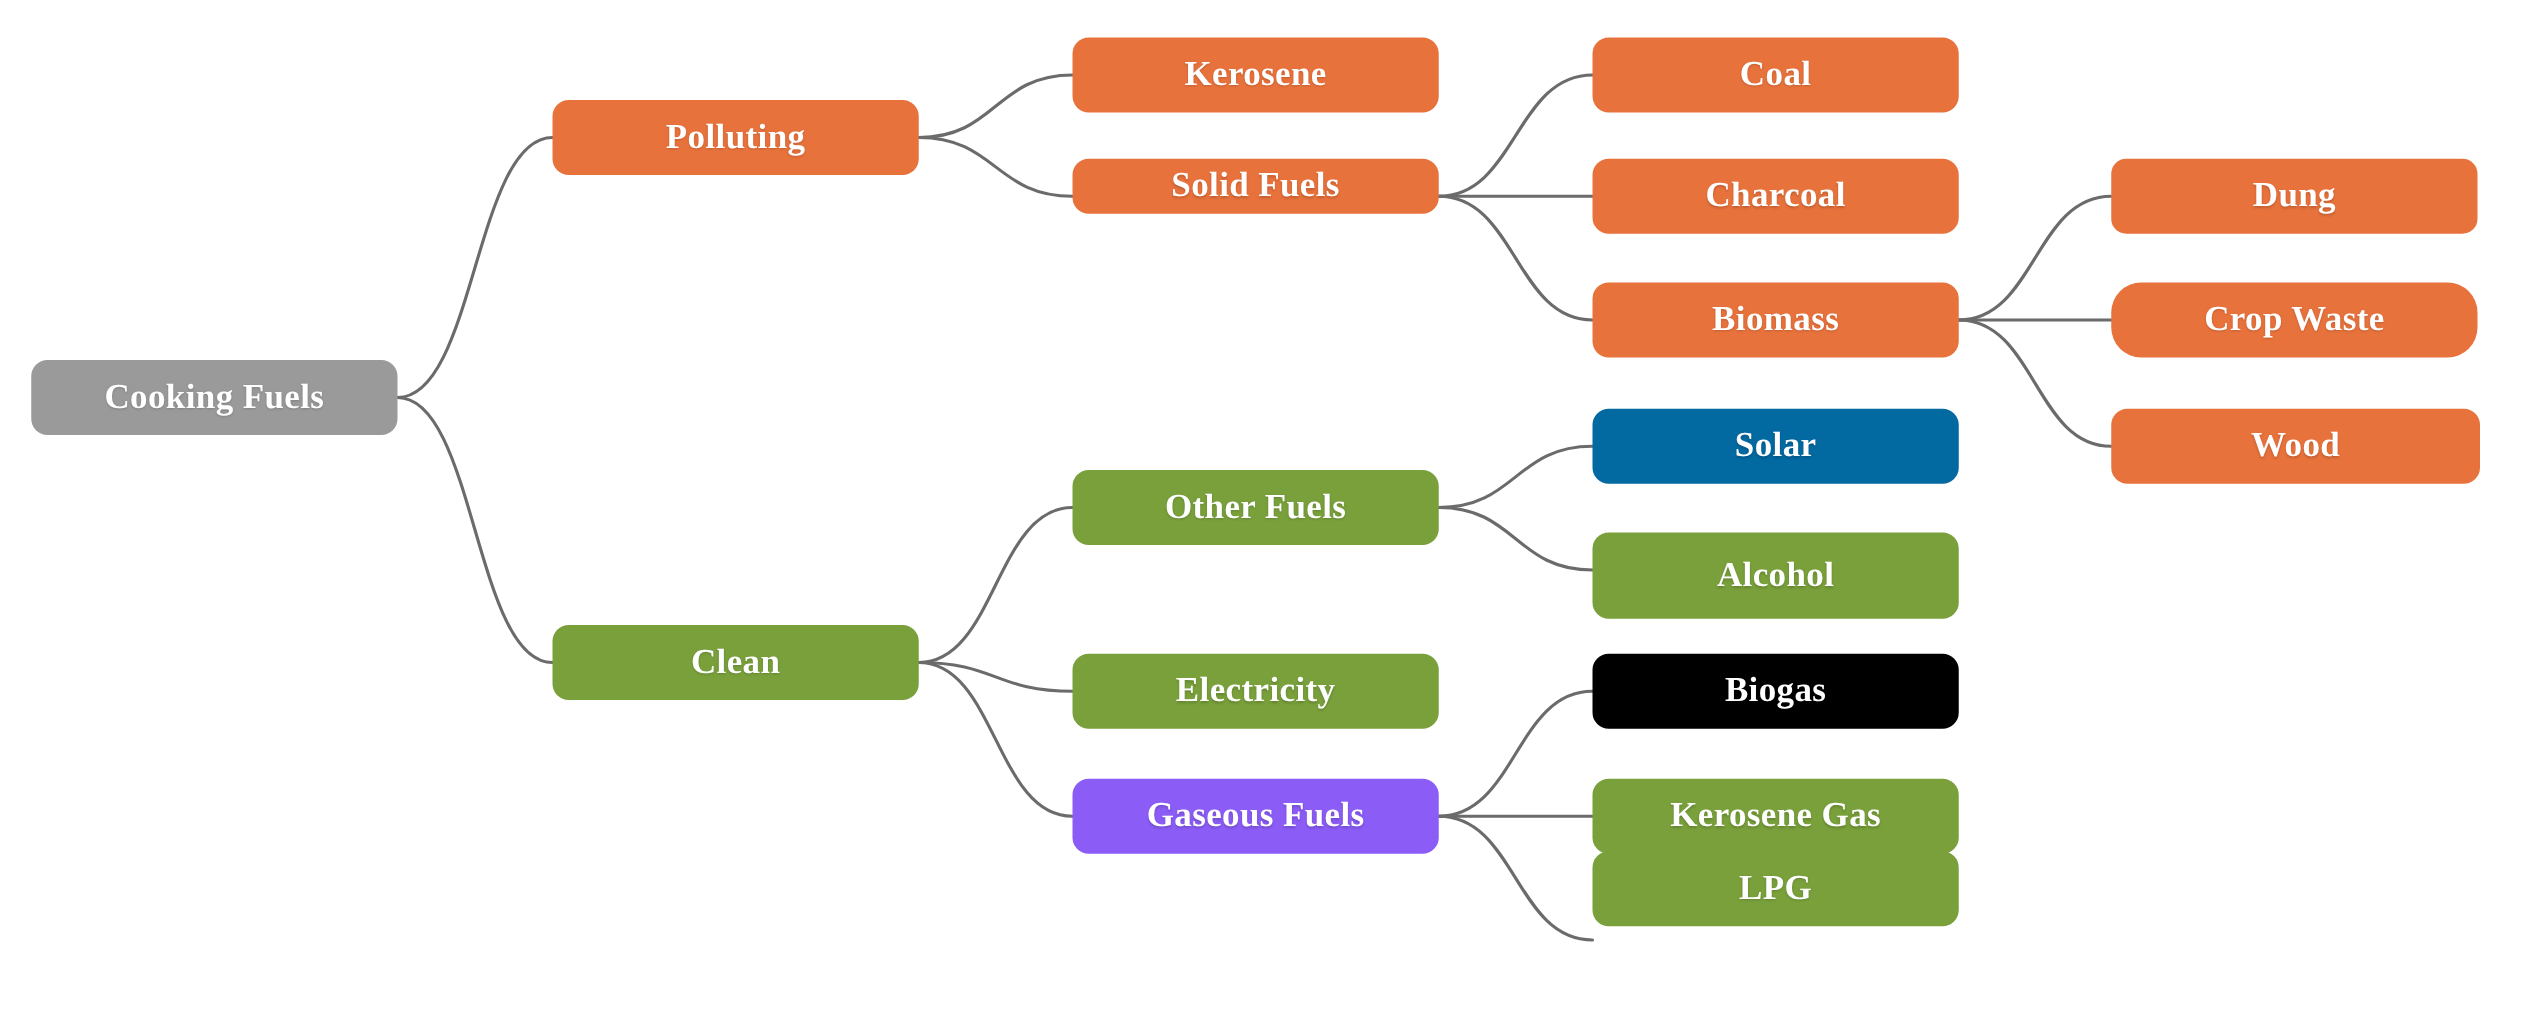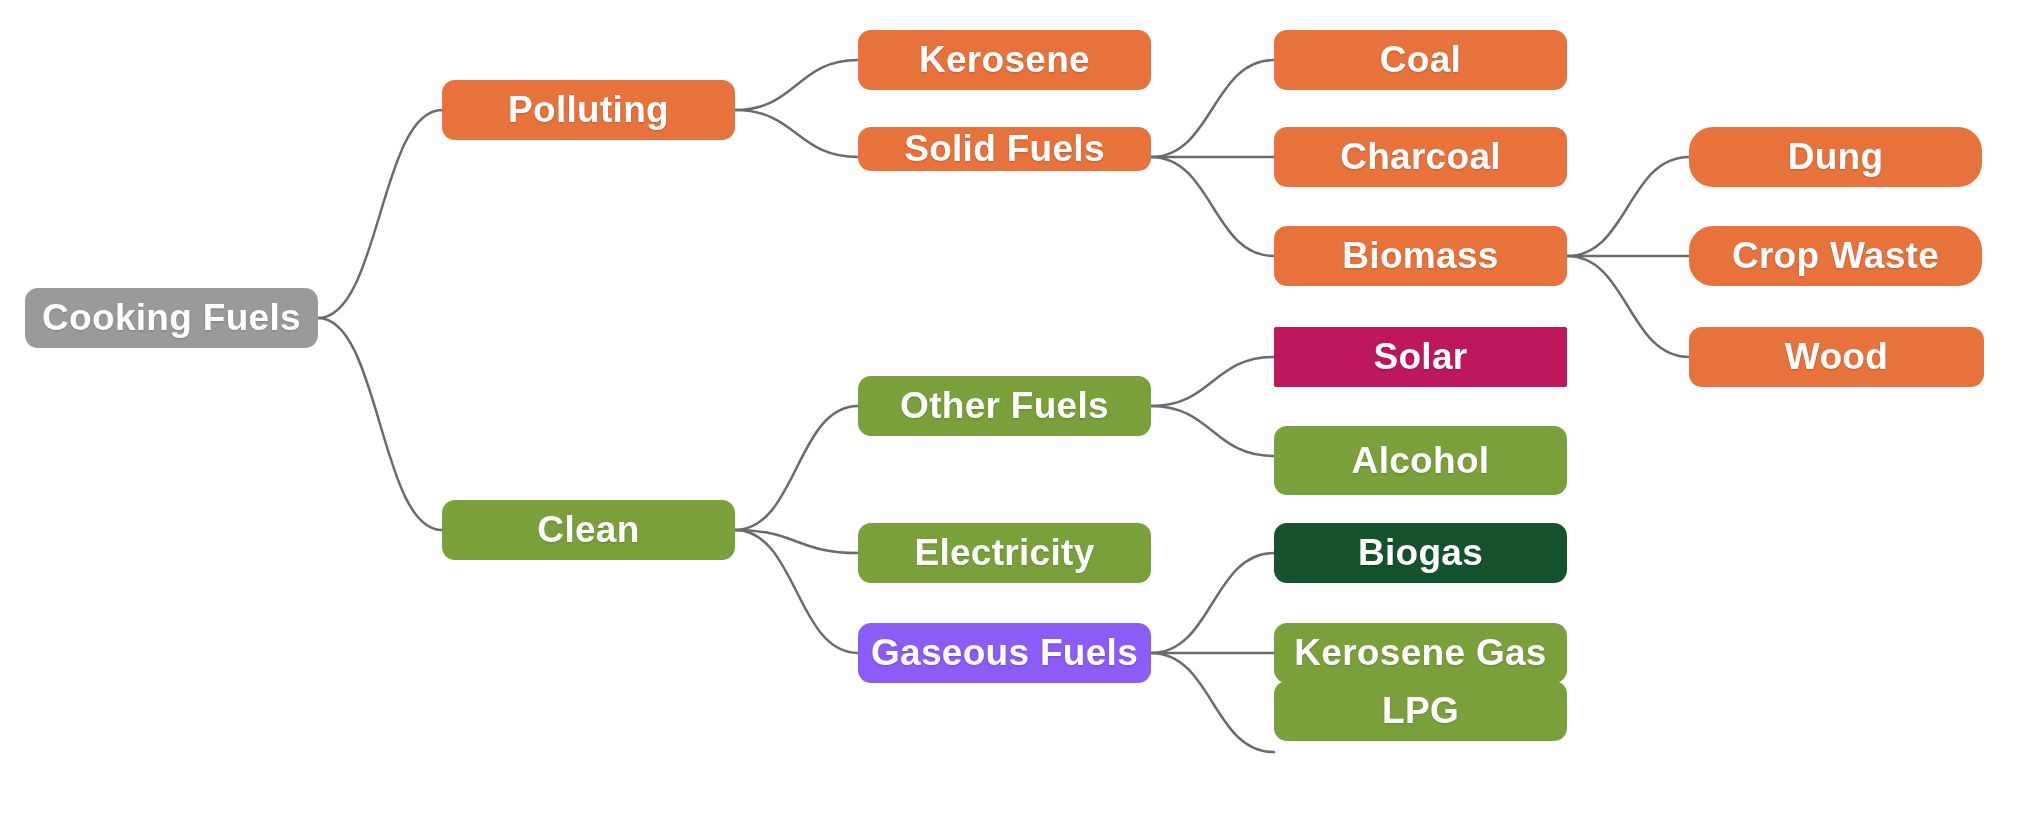--- a/index.html
+++ b/index.html
@@ -29,28 +29,29 @@
     stroke-linecap: round;
   }
   .node {
     position: absolute;
     box-sizing: border-box;
     display: flex;
     align-items: center;
     justify-content: center;
     border-radius: 13px;
     color: #ffffff;
-    font-size: 37px;
+    font-size: 28px;
     font-weight: 700;
     letter-spacing: 0.3px;
     text-align: center;
     text-shadow: 0 1px 2px rgba(0,0,0,0.18);
     cursor: pointer;
     user-select: none;
     white-space: nowrap;
+    font-family: Liberation Serif, serif;
   }
 </style>
 </head>
 <body>
 
 <div id="canvas" style="width: 2018px; height: 816px; background: rgb(255, 255, 255);">
   <svg id="edge-layer" xmlns="http://www.w3.org/2000/svg" viewBox="0 0 2018 816">
       <path d="M318,318 C380,318 380,110 442,110" stroke="#6B6B6B"></path>
       <path d="M318,318 C380,318 380,530 442,530" stroke="#6B6B6B"></path>
       <path d="M735,110 C796.5,110 796.5,60 858,60" stroke="#6B6B6B"></path>
@@ -70,25 +71,25 @@
       <path d="M1151,653 C1212.5,653 1212.5,653 1274,653" stroke="#6B6B6B"></path>
       <path d="M1151,653 C1212.5,653 1212.5,752 1274,752" stroke="#6B6B6B"></path>
     </svg>
 <div class="node" style="left: 25px; top: 288px; width: 293px; height: 60px; border-radius: 13px; background: rgb(154, 154, 154); color: rgb(255, 255, 255);">Cooking Fuels</div>
     <div class="node" style="left: 442px; top: 80px; width: 293px; height: 60px; border-radius: 13px; background: rgb(232, 114, 60); color: rgb(255, 255, 255);">Polluting</div>
     <div class="node" style="left: 858px; top: 30px; width: 293px; height: 60px; border-radius: 13px; background: rgb(232, 114, 60); color: rgb(255, 255, 255);">Kerosene</div>
     <div class="node" style="left: 858px; top: 127px; width: 293px; height: 44px; border-radius: 13px; background: rgb(232, 114, 60); color: rgb(255, 255, 255);">Solid Fuels</div>
     <div class="node" style="left: 1274px; top: 30px; width: 293px; height: 60px; border-radius: 13px; background: rgb(232, 114, 60); color: rgb(255, 255, 255);">Coal</div>
     <div class="node" style="left: 1274px; top: 127px; width: 293px; height: 60px; border-radius: 13px; background: rgb(232, 114, 60); color: rgb(255, 255, 255);">Charcoal</div>
     <div class="node" style="left: 1274px; top: 226px; width: 293px; height: 60px; border-radius: 13px; background: rgb(232, 114, 60); color: rgb(255, 255, 255);">Biomass</div>
-    <div class="node" style="left: 1689px; top: 127px; width: 293px; height: 60px; border-radius: 24px; background: rgb(232, 114, 60); color: rgb(255, 255, 255);">Dung</div>
+    <div class="node" style="left: 1689px; top: 127px; width: 293px; height: 60px; border-radius: 12px; background: rgb(232, 114, 60); color: rgb(255, 255, 255);">Dung</div>
     <div class="node" style="left: 1689px; top: 226px; width: 293px; height: 60px; border-radius: 24px; background: rgb(232, 114, 60); color: rgb(255, 255, 255);">Crop Waste</div>
     <div class="node" style="left: 1689px; top: 327px; width: 295px; height: 60px; border-radius: 13px; background: rgb(232, 114, 60); color: rgb(255, 255, 255);">Wood</div>
     <div class="node" style="left: 442px; top: 500px; width: 293px; height: 60px; border-radius: 13px; background: rgb(121, 160, 59); color: rgb(255, 255, 255);">Clean</div>
     <div class="node" style="left: 858px; top: 376px; width: 293px; height: 60px; border-radius: 13px; background: rgb(121, 160, 59); color: rgb(255, 255, 255);">Other Fuels</div>
-    <div class="node" style="left: 1274px; top: 327px; width: 293px; height: 60px; border-radius: 2px; background: #be185d; color: rgb(255, 255, 255);">Solar</div>
+    <div class="node" style="left: 1274px; top: 327px; width: 293px; height: 60px; border-radius: 13px; background: #0369a1; color: rgb(255, 255, 255);">Solar</div>
     <div class="node" style="left: 1274px; top: 426px; width: 293px; height: 69px; border-radius: 13px; background: rgb(121, 160, 59); color: rgb(255, 255, 255);">Alcohol</div>
     <div class="node" style="left: 858px; top: 523px; width: 293px; height: 60px; border-radius: 13px; background: rgb(121, 160, 59); color: rgb(255, 255, 255);">Electricity</div>
     <div class="node" style="left: 858px; top: 623px; width: 293px; height: 60px; border-radius: 13px; background: #8b5cf6; color: rgb(255, 255, 255);">Gaseous Fuels</div>
-    <div class="node" style="left: 1274px; top: 523px; width: 293px; height: 60px; border-radius: 13px; background: #14532d; color: rgb(255, 255, 255);">Biogas</div>
+    <div class="node" style="left: 1274px; top: 523px; width: 293px; height: 60px; border-radius: 13px; background: #000000; color: rgb(255, 255, 255);">Biogas</div>
     <div class="node" style="left: 1274px; top: 623px; width: 293px; height: 60px; border-radius: 13px; background: rgb(121, 160, 59); color: rgb(255, 255, 255);">Kerosene Gas</div>
     <div class="node" style="left: 1274px; top: 681px; width: 293px; height: 60px; border-radius: 13px; background: rgb(121, 160, 59); color: rgb(255, 255, 255);">LPG</div>
   </div>
 
 </body></html>

